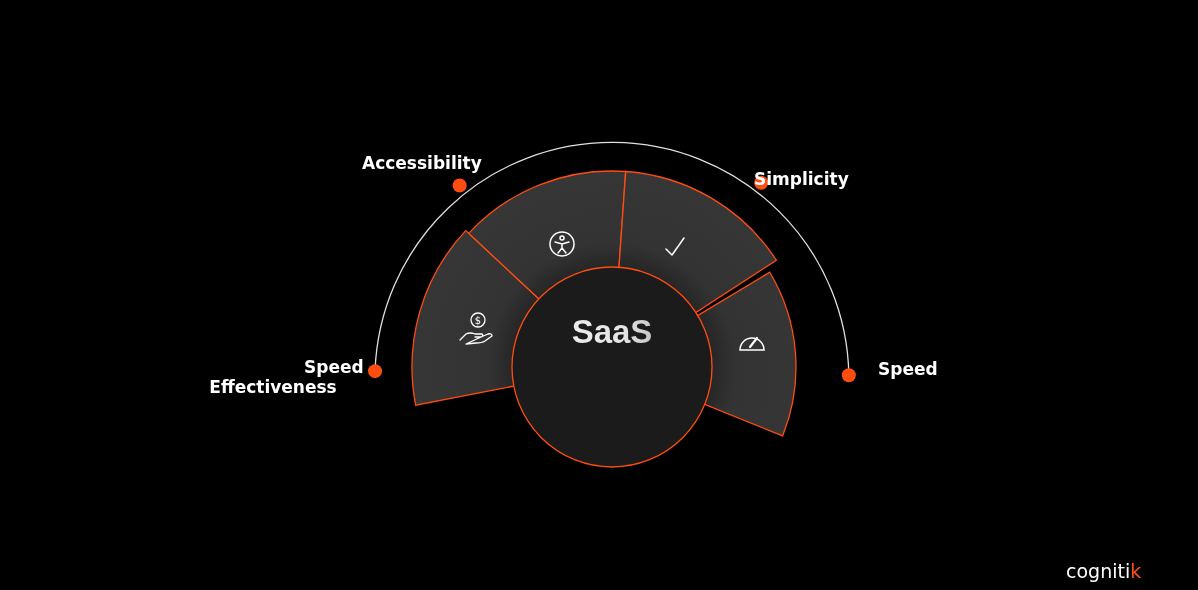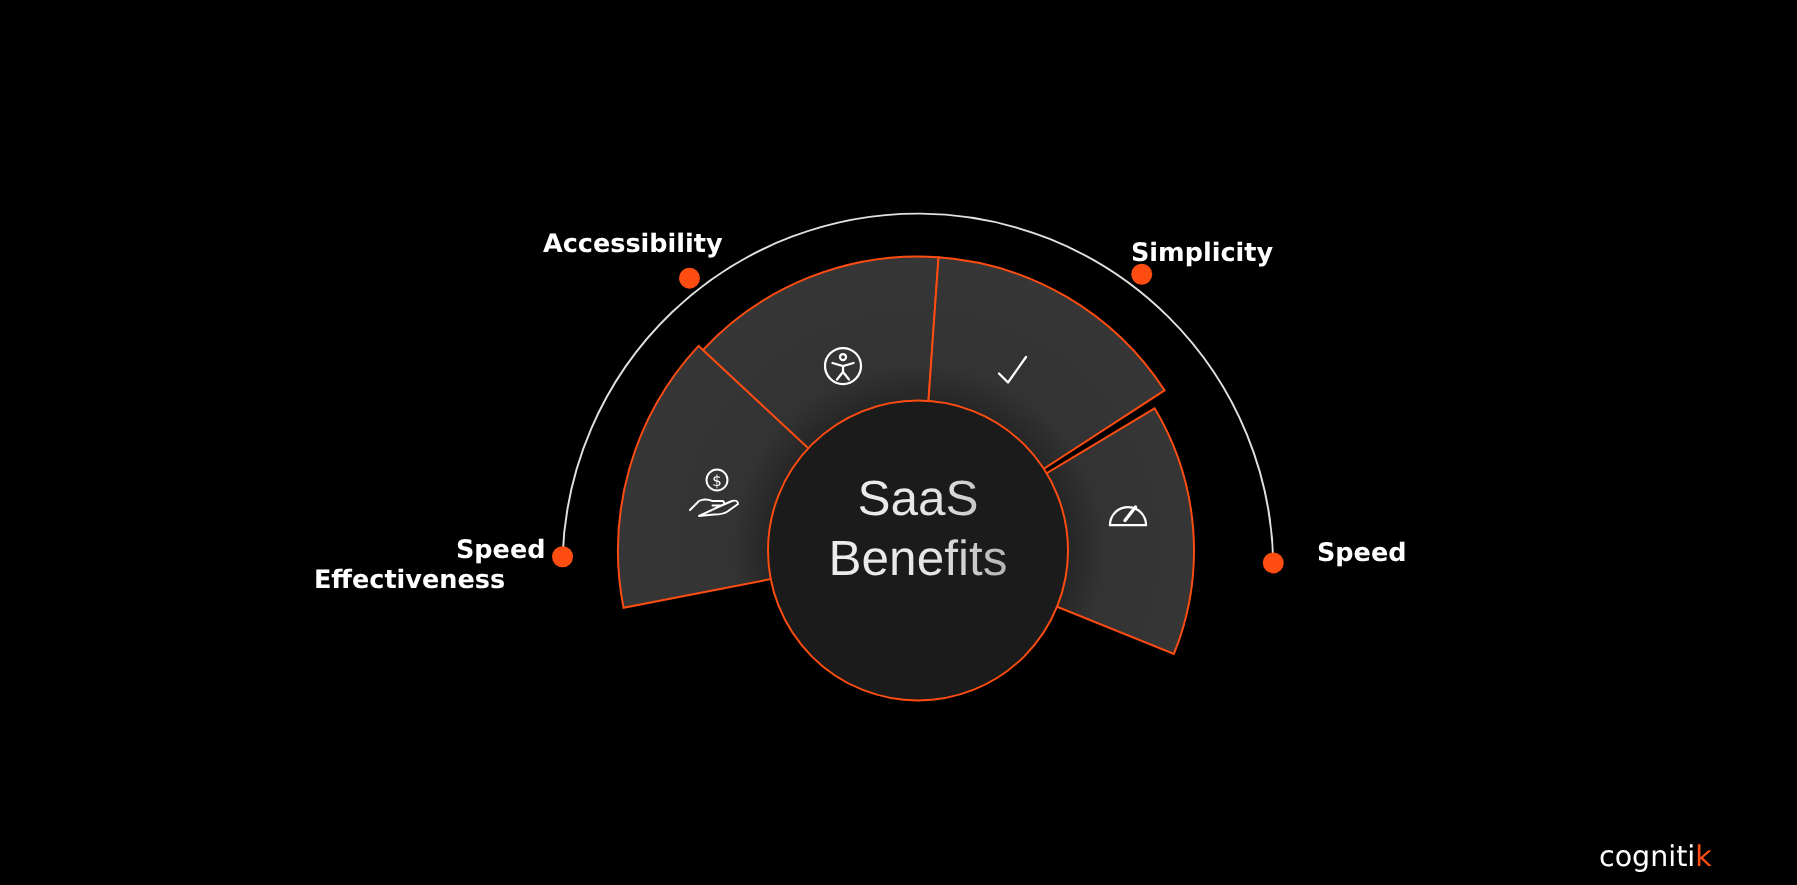--- a/index.html
+++ b/index.html
@@ -1,19 +1,19 @@
 <!DOCTYPE html>
 <html><head>
 <meta charset="utf-8">
 <style>
   html,body{margin:0;padding:0;background:#000;}
   body{width:1198px;height:590px;position:relative;overflow:hidden;font-family:"DejaVu Sans","Liberation Sans",sans-serif;}
   svg#diagram{position:absolute;left:0;top:0;}
   .label{position:absolute;color:#fff;font-weight:bold;font-size:17px;line-height:20px;white-space:nowrap;margin-top:16px;}
-  .center-text{position:absolute;left:512px;top:312px;width:200px;text-align:center;font-family:"Liberation Sans",sans-serif;font-weight:normal;font-size:33px;line-height:40px;
+  .center-text{position:absolute;left:512px;top:312px;width:200px;text-align:center;font-family:"Liberation Sans",sans-serif;font-weight:bold;font-size:33px;line-height:40px;
     background:linear-gradient(90deg,#f2f2f2 0%,#e6e6e6 55%,#8a8a8a 100%);-webkit-background-clip:text;background-clip:text;color:transparent;}
   .logo{position:absolute;left:1066px;top:560px;color:#fff;font-size:19px;font-family:"DejaVu Sans",sans-serif;letter-spacing:0px;}
   .logo .accent{color:#ff4d12;}
 </style>
 </head>
 <body>
 
 <svg id="diagram" width="1198" height="590">
   <defs>
     <radialGradient id="segShade" cx="612" cy="367" r="200" gradientUnits="userSpaceOnUse">
@@ -52,21 +52,20 @@
   </g>
   <g transform="translate(752,343)" fill="none" stroke="#fff" stroke-width="1.5" stroke-linecap="round">
     <path d="M-12 7 A12 12 0 1 1 12 7 Z"></path>
     <path d="M-2 4 L5 -5" stroke-width="2.2"></path>
   </g>
 </svg>
 
 <div class="label" style="left:304px;top:341px;text-align:right;width:42px;"><span>Speed</span></div>
 <div class="label" style="left:200px;top:361px;text-align:center;width:146px;"><span>Effectiveness</span></div>
 <div class="label" style="left:362px;top:137px;">Accessibility</div>
-<div class="label" style="left:754px;top:143px;">Simplicity</div>
+<div class="label" style="left:754px;top:153px;">Simplicity</div>
 <div class="label" style="left:878px;top:343px;text-align:center;">Speed</div>
 
 <div class="center-text">
   <div>SaaS</div>
-  <div>Benefits</div>
 </div>
 
 <div class="logo"><span>cogniti</span><span class="accent">k</span></div>
 
 </body></html>

